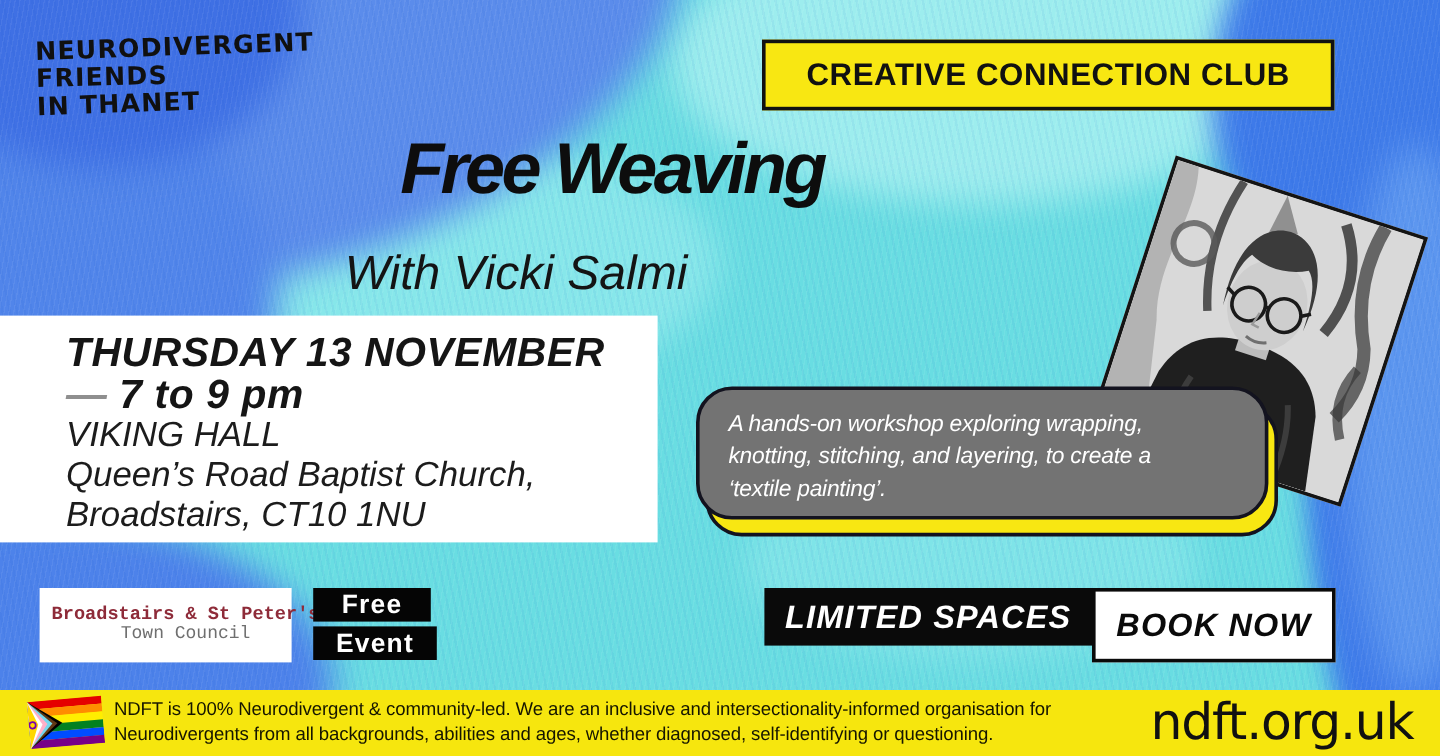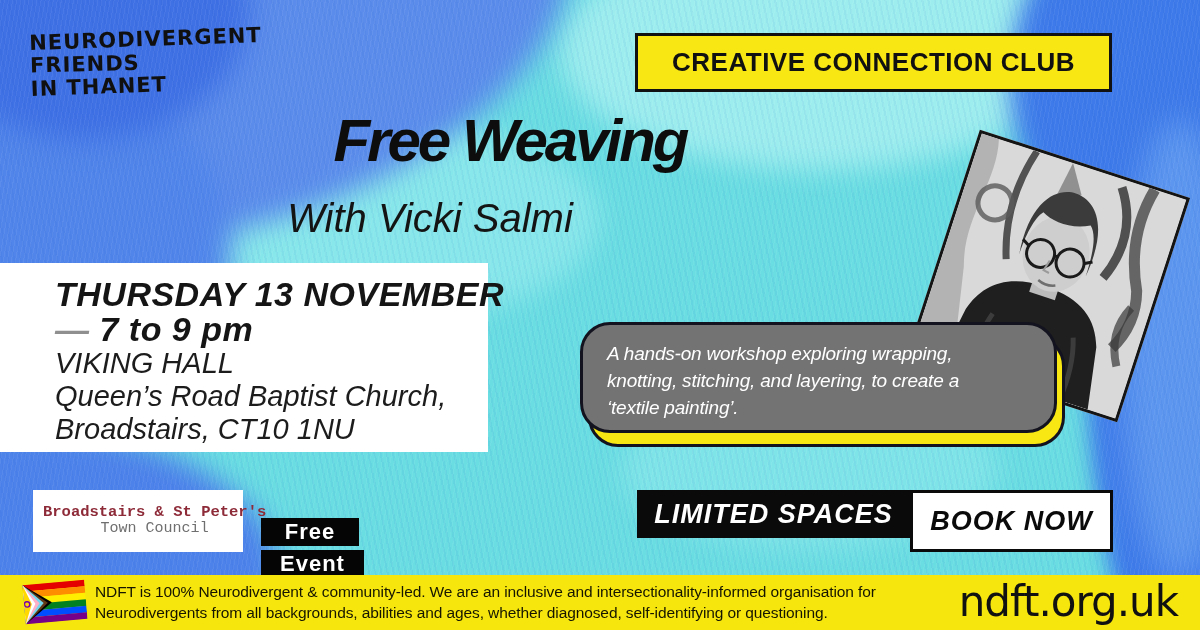--- a/index.html
+++ b/index.html
@@ -33,24 +33,24 @@
   .logo .ll:nth-child(2){transform:rotate(.6deg); display:inline-block;}
   
   .banner{position:absolute; left:635px; top:33px; width:477px; height:59px; z-index:2;
           background:#f8e712; border:3px solid #111; box-sizing:border-box;
           display:flex; align-items:center; justify-content:center;}
   .banner span{font-weight:bold; font-size:26px; letter-spacing:.5px; color:#111;}
   
   .title{position:absolute; left:100px; top:106px; width:820px; z-index:2; margin:0;
          text-align:center; font-size:60px; font-weight:bold; font-style:italic;
          letter-spacing:-3px; color:#0d0d0d;}
-  .subtitle{position:absolute; left:150px; top:196px; width:560px; z-index:2;
+  .subtitle{position:absolute; left:150px; top:206px; width:560px; z-index:2;
             text-align:center; font-size:40px; font-style:italic; color:#141414;}
   
-  .info-box{position:absolute; left:0; top:263px; width:488px; height:189px; z-index:2;
+  .info-box{position:absolute; left:0; top:263px; width:548px; height:189px; z-index:2;
             background:#fff; box-sizing:border-box; padding:14px 16px 0 55px; color:#151515;}
   .d-bold{font-size:34px; font-weight:bold; font-style:italic; letter-spacing:.5px; line-height:35px; white-space:nowrap;}
   .d-dash{color:#8f8f8f;}
   .d-reg{font-size:29px; font-style:italic; font-weight:400; line-height:33px; white-space:nowrap; color:#1c1c1c;}
   
   .photo{position:absolute; left:938px; top:158px; width:215px; height:230px; z-index:3;
          transform:rotate(18deg); border:3px solid #141414; background:#d8d8d8; overflow:hidden;}
   .photo svg{display:block;}
   
   .desc-wrap{position:absolute; left:580px; top:322px; width:477px; height:111px; z-index:4;}
@@ -60,21 +60,21 @@
             border-radius:30px; box-sizing:border-box; padding:15px 24px; color:#fff;}
   .desc-box div{font-size:19px; font-style:italic; line-height:27px; letter-spacing:-.2px; white-space:nowrap;}
   
   .funded-label{position:absolute; left:30px; top:455px; z-index:2; font-size:21px; font-weight:bold; color:#0d0d0d;}
   .council{position:absolute; left:33px; top:490px; width:210px; height:62px; z-index:2;
            background:#fff; display:flex; align-items:center; padding-left:5px; box-sizing:border-box;}
   .council-text{margin-left:5px; font-family:Liberation Mono, monospace; line-height:1.1;text-align:center;}
   .c-name{font-size:15.5px; font-weight:bold; color:#8e2b39; white-space:nowrap;}
   .c-sub{font-size:15px; color:#6f6f6f;}
   .badge{position:absolute; z-index:2; background:#050505; color:#fff; font-weight:bold;
-         font-size:22px; letter-spacing:1px; display:flex; align-items:center; justify-content:center;margin-top:28px;}
+         font-size:22px; letter-spacing:1px; display:flex; align-items:center; justify-content:center;}
   .badge-free{left:261px; top:490px; width:98px; height:28px;}
   .badge-event{left:261px; top:522px; width:103px; height:28px;}
   
   .cta-limited{position:absolute; left:637px; top:490px; width:273px; height:48px; z-index:2;
                background:#0a0a0a; display:flex; align-items:center; justify-content:center;}
   .cta-limited span{color:#fff; font-weight:bold; font-style:italic; font-size:27px; letter-spacing:1px;}
   .cta-book{position:absolute; left:910px; top:490px; width:203px; height:62px; z-index:2;
             background:#fff; border:3px solid #0a0a0a; box-sizing:border-box;
             display:flex; align-items:center; justify-content:center; cursor:pointer;}
   .cta-book span{color:#0a0a0a; font-weight:bold; font-style:italic; font-size:27px; letter-spacing:1px;}

